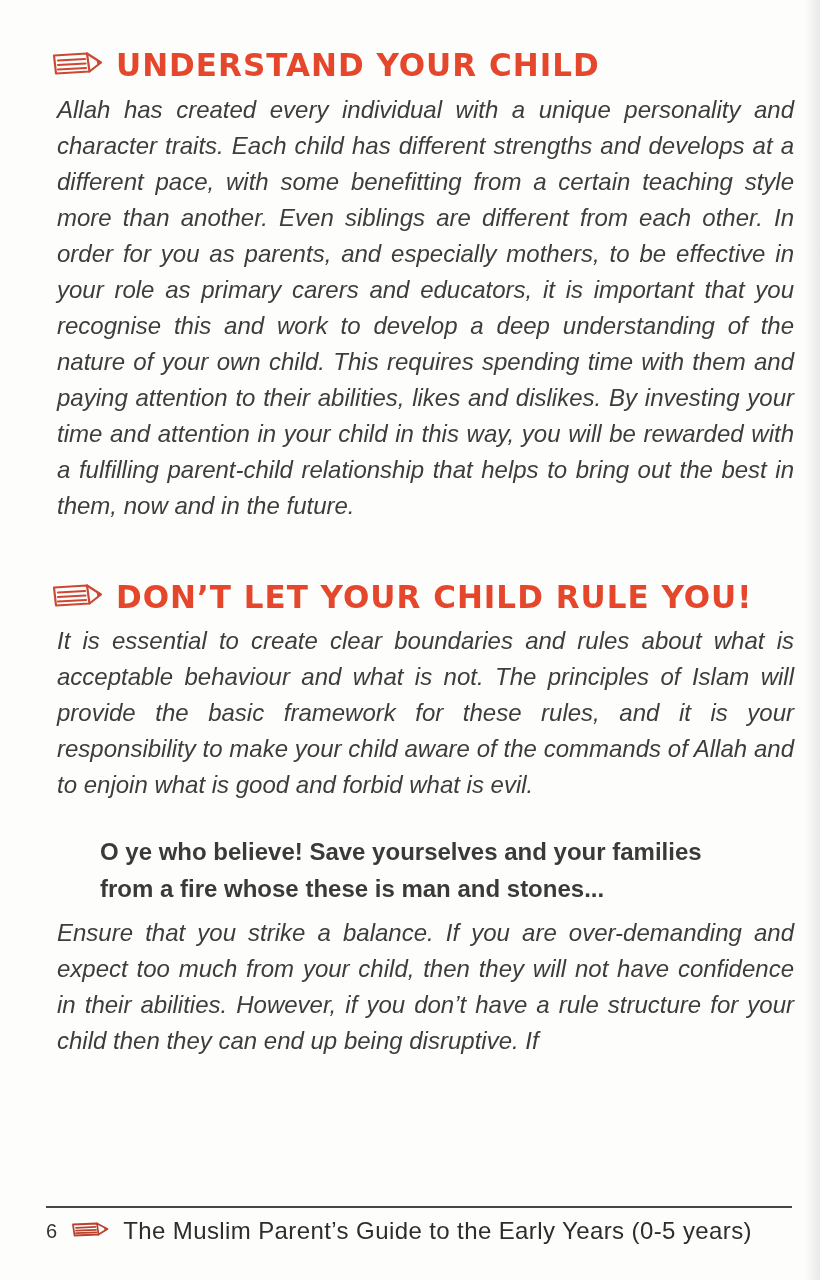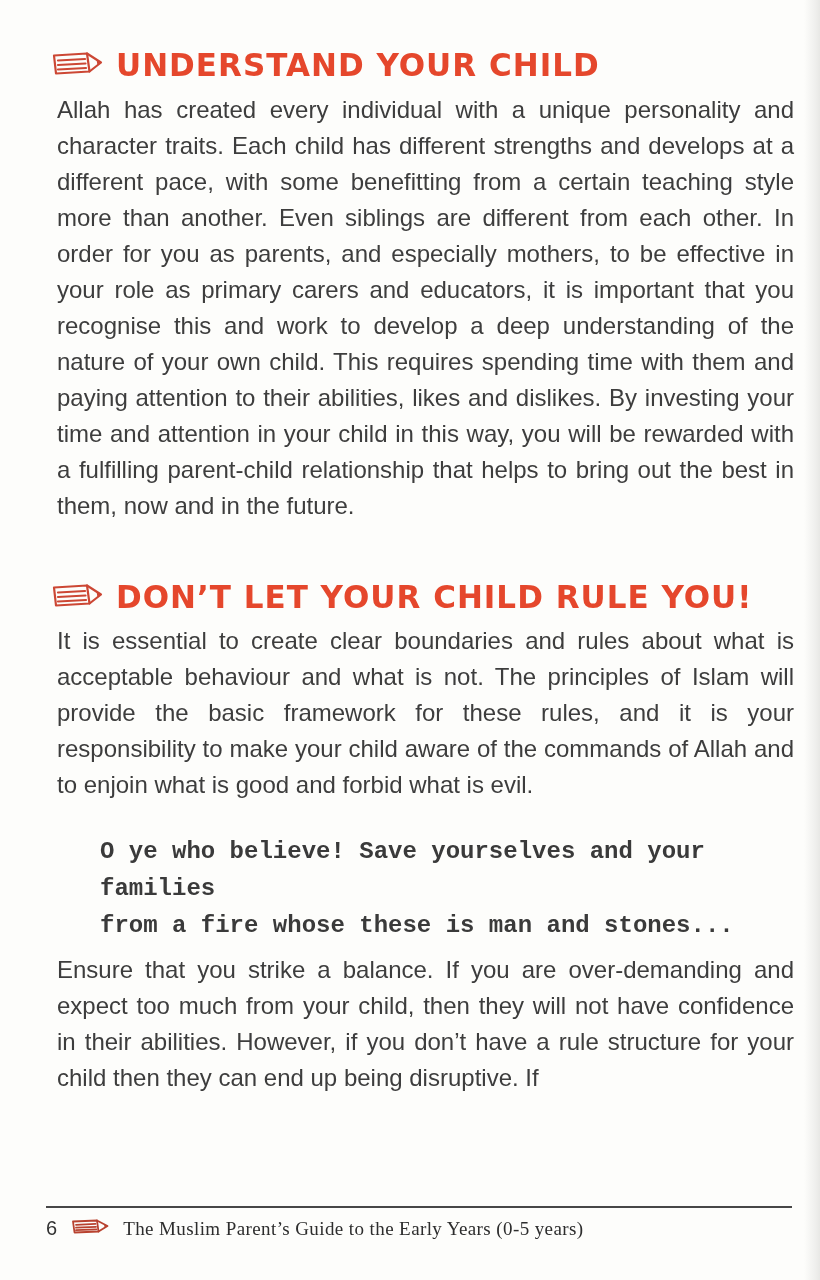--- a/index.html
+++ b/index.html
@@ -34,44 +34,45 @@
     white-space:nowrap;
     transform:scaleY(1.04);
   }
   .pencil { flex:0 0 auto; }
   .body-par {
     margin:8px 0 0 0;
     font-size:24px;
     line-height:36px;
     color:#3d3d3d;
     text-align:justify;
+    font-style:italic;
   }
   .quote {
     margin:30px 0 0 43px;
     font-size:24px;
     line-height:37px;
     color:#3a3a3a;
   }
-  .quote .q-line { font-weight:bold;font-family:Liberation Mono, monospace; }
+  .quote .q-line { font-weight:bold; }
   .quote .q-cite { font-weight:normal; margin-left:-6px; }
   .body-par.last { }
   .footer {
     position:absolute;
     left:46px; right:28px; top:1206px;
     border-top:2.5px solid #474747;
     padding-top:9px;
     display:flex; align-items:center; gap:14px;
   }
   .page-num {
     font-size:20px; color:#333333; font-weight:400;
   }
   .book-title {
-    font-size:19px; color:#2d2d2d;
+    font-size:24px; color:#2d2d2d;
     letter-spacing:0.4px;
-    font-family:Liberation Serif, serif;
+    font-family:Liberation Sans, sans-serif;
     white-space:nowrap;
   }
 </style>
 </head>
 <body>
 
 <div class="page">
 
   <div class="content">
 

